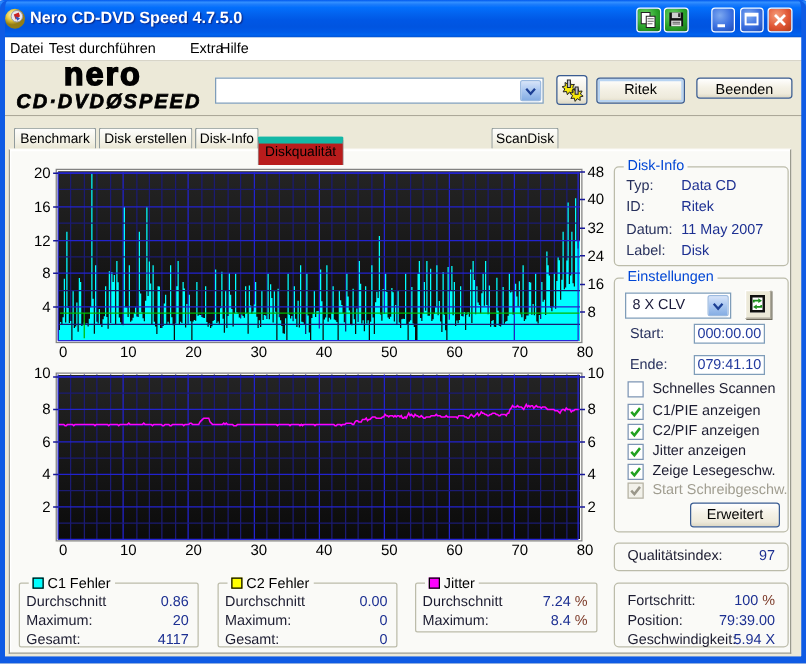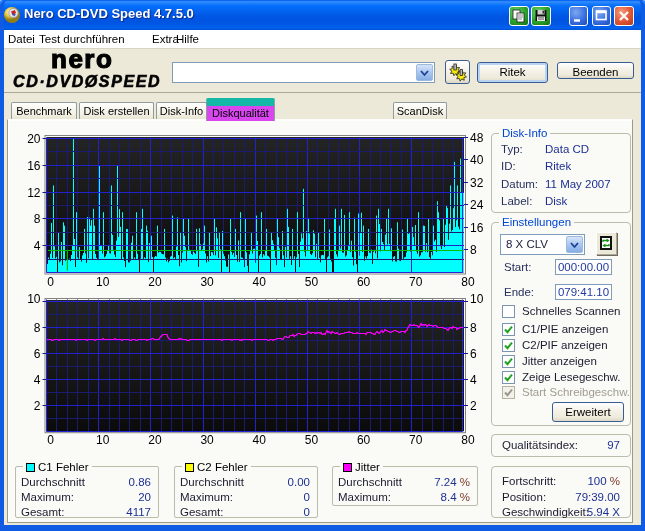--- a/index.html
+++ b/index.html
@@ -10,21 +10,21 @@
 #title .txt{position:absolute;left:28px;top:6px;color:#fff;font-size:13px;font-weight:bold;text-shadow:1px 1px 1px #0a2a8a}
 .tbtn{position:absolute;top:6px;width:20px;height:20px;border-radius:3px;border:1px solid #fff}
 .gbtn{background:radial-gradient(circle at 35% 30%,#6fd36a,#2aa32a 55%,#157015)}
 .bbtn{background:radial-gradient(circle at 35% 30%,#7da9f0,#3a6fe0 55%,#1c4bb8)}
 .rbtn{background:radial-gradient(circle at 35% 30%,#f59d7a,#e05534 55%,#b13b1a)}
 #menubar{position:absolute;left:0;right:0;top:30px;height:19px;background:#fff;border-bottom:1px solid #d8d5c8}
 #menubar span{position:absolute;top:3px;color:#000;font-size:11.5px}
 #toolbar{position:absolute;left:0;right:0;top:50px;height:43px;background:#ece9d8;border-bottom:1px solid #aca899}
 #tabs{position:absolute;left:0;right:0;top:93px;height:26px;background:#ece9d8}
 .tab{position:absolute;top:9px;height:17px;background:linear-gradient(#fefefd,#f2f0e3 70%,#e8e5d2);border:1px solid #919b9c;border-bottom:none;border-radius:2px 2px 0 0;text-align:center;font-size:11px;color:#000;padding-top:2px;white-space:nowrap;overflow:hidden}
-.tab.active{top:5px;height:23px;background:#d946ef;border-top:8px solid #14b8a6;z-index:5;padding-top:1px}
+.tab.active{top:16px;height:23px;background:#b91c1c;border-top:6px solid #14b8a6;z-index:5;padding-top:1px}
 #page{position:absolute;left:7px;right:12px;top:119px;bottom:8px;background:#fafaf7;border:1px solid #9a9a8e;border-top:1px solid #fdfdfb;box-shadow:1px 1px 0 #fff inset}
 .gb{position:absolute;border:1px solid #bcbcaa;border-radius:4px}
 .gb .cap{position:absolute;top:-7px;left:7px;background:#fafaf7;padding:0 3px;color:#0046d5;font-size:11.5px;line-height:13px}
 .row{position:absolute;white-space:nowrap;font-size:11.5px}
 .lbl{color:#27305c}
 .val{color:#1d3092}
 .blk{color:#1c1c30}
 .fld{position:absolute;background:#fff;border:1px solid #7f9db9;color:#223a9e;font-size:11.5px;text-align:center}
 .btn{position:absolute;border:1px solid #3a5c92;border-radius:3px;background:linear-gradient(180deg,#ffffff,#f4f1e6 45%,#eeeadb 80%,#ddd8c4);text-align:center;color:#000;font-size:11.5px}
 .cb{position:absolute;width:13px;height:13px;background:#fff;border:1px solid #7c94b3;z-index:2}

